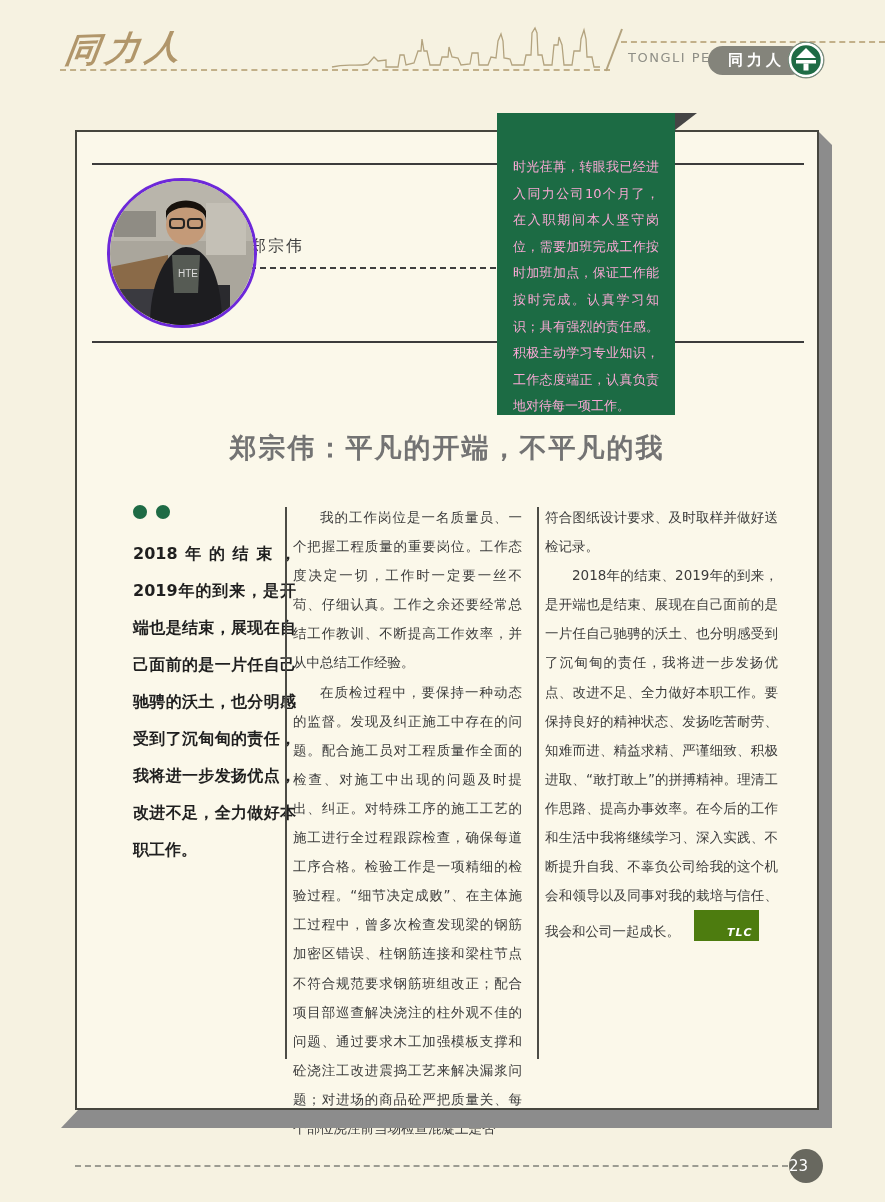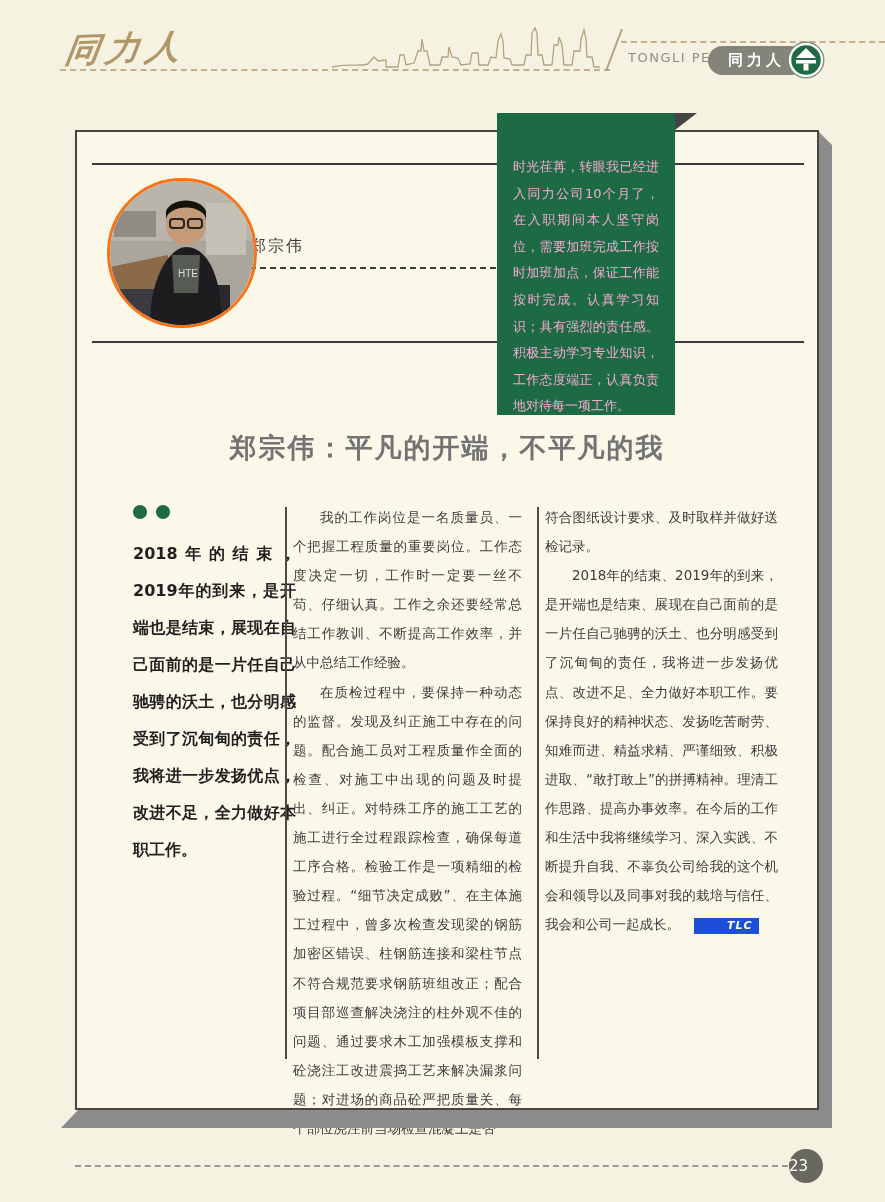--- a/index.html
+++ b/index.html
@@ -49,21 +49,21 @@
   .shadow-bottom {
     position: absolute; left: 61px; top: 1110px; width: 771px; height: 18px;
     background: #8c8c8c; clip-path: polygon(17px 0, 100% 0, 100% 100%, 0 100%);
   }
   
   .rule { position: absolute; left: 15px; width: 712px; height: 2px; background: #3c3c3c; }
   .rule.top { top: 31px; }
   .rule.bottom { top: 209px; }
   .photo-wrap {
     position: absolute; left: 30px; top: 46px; width: 150px; height: 150px;
-    border-radius: 50%; overflow: hidden; border: 3px solid #f97316; z-index: 3;
+    border-radius: 50%; overflow: hidden; border: 3px solid #6d28d9; z-index: 3;
   }
   .profile-name { position: absolute; left: 173px; top: 104px; font-size: 16px; color: #3c3c3c; letter-spacing: 2px; }
   .name-dash { position: absolute; left: 173px; top: 135px; width: 246px; border-top: 2px dashed #3e3e3e; }
   .quote-box {
     position: absolute; left: 420px; top: -19px; width: 178px; height: 302px;
     background: #1c6b44; z-index: 5; padding: 41px 16px 0 16px;
     color: #f9a8d4; font-size: 13px; line-height: 26.6px; text-align: justify;
   }
   .quote-fold {
     position: absolute; left: 100%; top: 0; width: 0; height: 0;
@@ -86,23 +86,23 @@
     line-height: 37px; text-align: justify;
   }
   .col-divider { position: absolute; top: 375px; width: 2px; height: 552px; background: #4c4c46; }
   .col-divider.d1 { left: 208px; }
   .col-divider.d2 { left: 460px; }
   .body-col { position: absolute; top: 371px; font-size: 13.5px; color: #3c3c3c; line-height: 29.1px; text-align: justify; }
   .body-col.c2 { left: 216px; width: 229px; }
   .body-col.c3 { left: 468px; width: 233px; }
   .body-col p.indent { text-indent: 2em; }
   .tlc-badge {
-    display: inline-block; background: #1d4ed8; color: #fff;
+    display: inline-block; background: #4d7c0f; color: #fff;
     font-size: 11px; font-weight: bold; font-style: italic;
-    padding: 1px 6px 2px 6px; margin-left: 14px; letter-spacing: 1px; line-height: 13px;
+    padding: 16px 6px 2px 6px; margin-left: 14px; letter-spacing: 1px; line-height: 13px;
   }
   
   .footer-dash { position: absolute; left: 75px; top: 1165px; width: 713px; border-top: 2px dashed #9c9c92; }
   .page-circle {
     position: absolute; left: 789px; top: 1149px; width: 34px; height: 34px;
     border-radius: 50%; background: #68685f; color: #fff; font-size: 15px;
     text-align: left; line-height: 34px;
   }
   .footer-company { position: absolute; left: 75px; top: 1171px; font-size: 10.5px; color: #90908a; letter-spacing: 0.6px; }
 </style>

